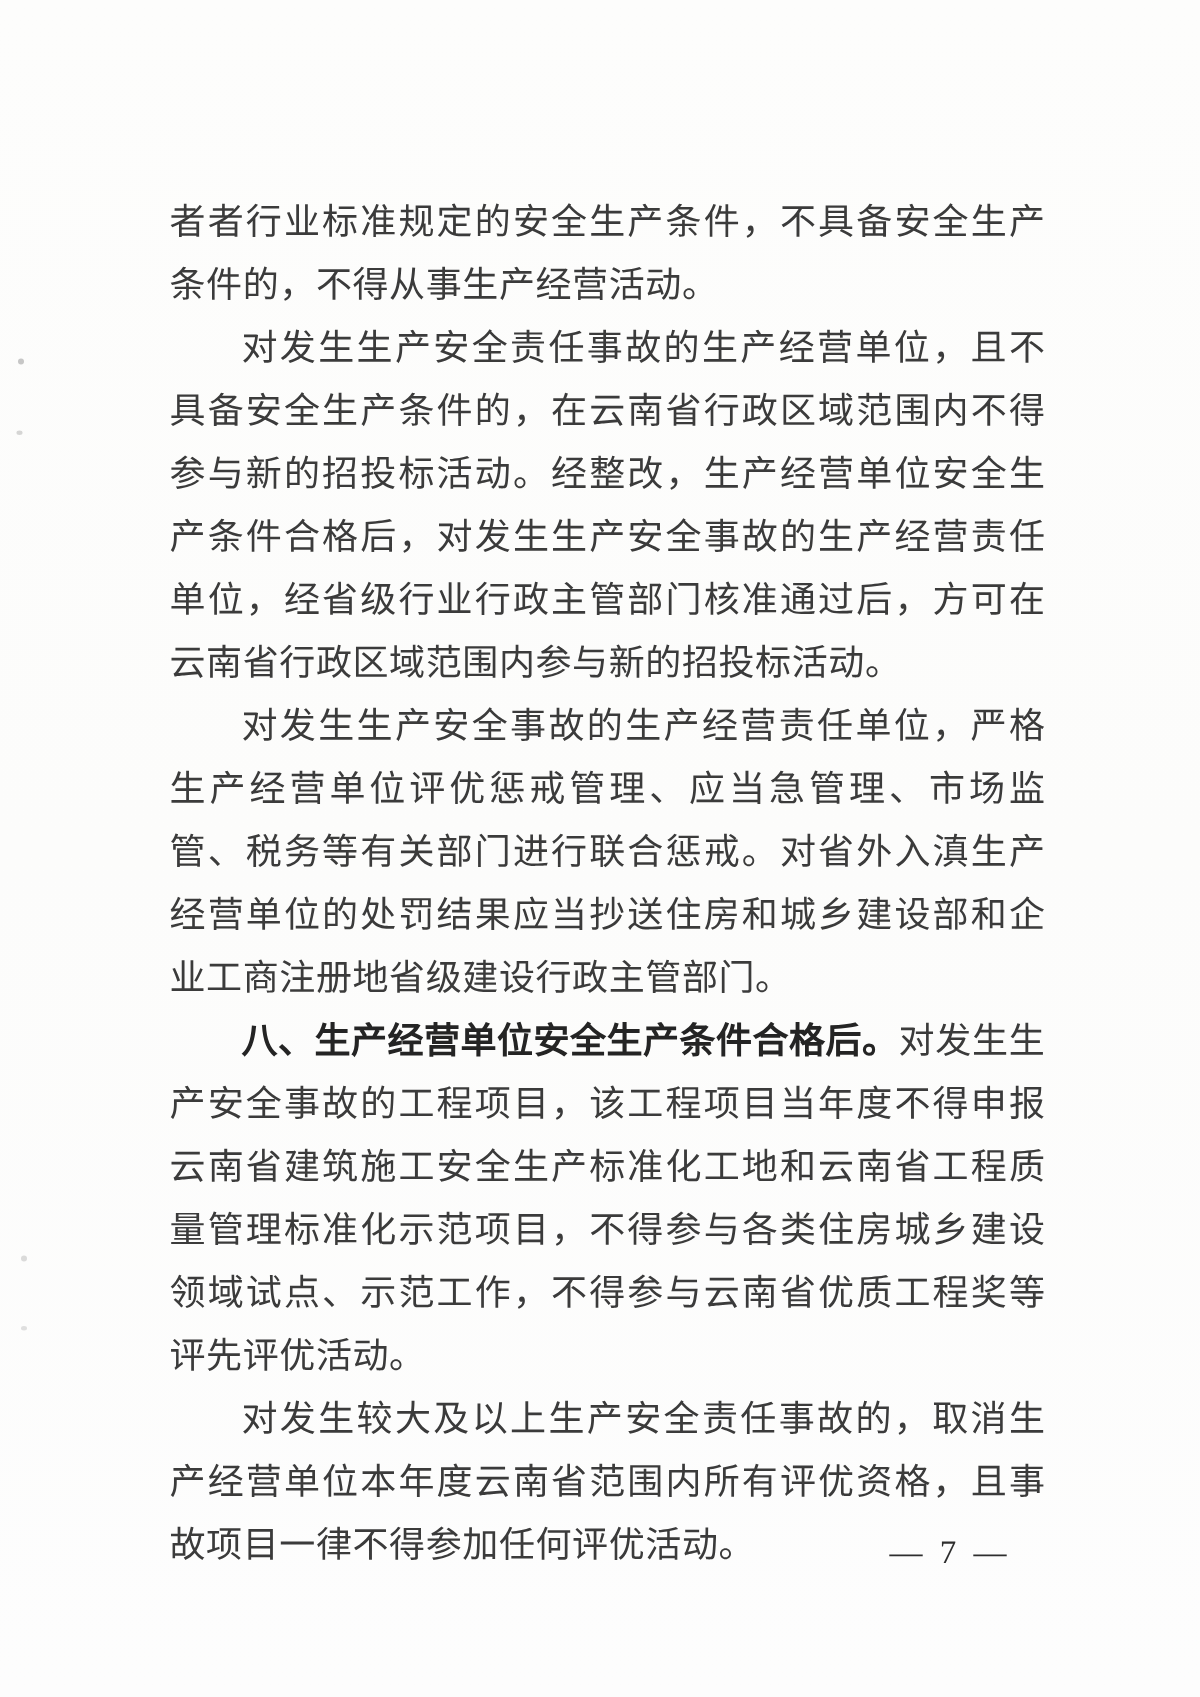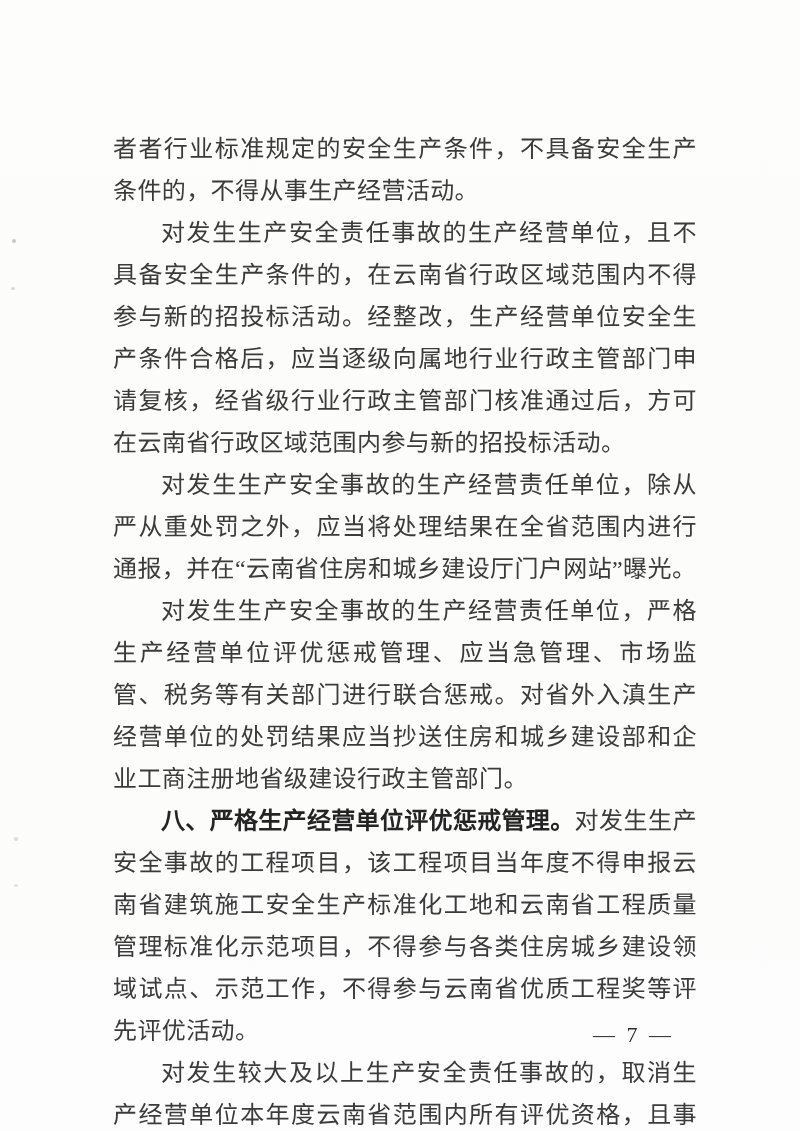--- a/index.html
+++ b/index.html
@@ -70,21 +70,20 @@
 <body>
 
 <div class="page">
   <span class="speck s1"></span>
   <span class="speck s2"></span>
   <span class="speck s3"></span>
   <span class="speck s4"></span>
 
   <div class="content" id="doc-content">
       <p class="">者者行业标准规定的安全生产条件，不具备安全生产条件的，不得从事生产经营活动。</p>
-      <p class="indent">对发生生产安全责任事故的生产经营单位，且不具备安全生产条件的，在云南省行政区域范围内不得参与新的招投标活动。经整改，生产经营单位安全生产条件合格后，应当逐级向属地行业行政主管部门申请复核，经省级行业行政主管部门核准通过后，方可在云南省行政区域范围内参与新的招投标活动。</p>
-      <p class="indent">对发生生产安全事故的生产经营责任单位，除从严从重处罚之外，应当将处理结果在全省范围内进行通报，并在“云南省住房和城乡建设厅门户网站”曝光。</p>
+      <p class="indent">对发生生产安全责任事故的生产经营单位，且不具备安全生产条件的，在云南省行政区域范围内不得参与新的招投标活动。经整改，生产经营单位安全生产条件合格后，对发生生产安全事故的生产经营责任单位，经省级行业行政主管部门核准通过后，方可在云南省行政区域范围内参与新的招投标活动。</p>
       <p class="indent">对发生生产安全事故的生产经营责任单位，严格生产经营单位评优惩戒管理、应当急管理、市场监管、税务等有关部门进行联合惩戒。对省外入滇生产经营单位的处罚结果应当抄送住房和城乡建设部和企业工商注册地省级建设行政主管部门。</p>
-      <p class="indent"><strong>八、严格生产经营单位评优惩戒管理。</strong>对发生生产安全事故的工程项目，该工程项目当年度不得申报云南省建筑施工安全生产标准化工地和云南省工程质量管理标准化示范项目，不得参与各类住房城乡建设领域试点、示范工作，不得参与云南省优质工程奖等评先评优活动。</p>
+      <p class="indent"><strong>八、生产经营单位安全生产条件合格后。</strong>对发生生产安全事故的工程项目，该工程项目当年度不得申报云南省建筑施工安全生产标准化工地和云南省工程质量管理标准化示范项目，不得参与各类住房城乡建设领域试点、示范工作，不得参与云南省优质工程奖等评先评优活动。</p>
       <p class="indent">对发生较大及以上生产安全责任事故的，取消生产经营单位本年度云南省范围内所有评优资格，且事故项目一律不得参加任何评优活动。</p>
     </div>
 
   <div class="page-number">— 7 —</div>
 </div>
 
 </body></html>

